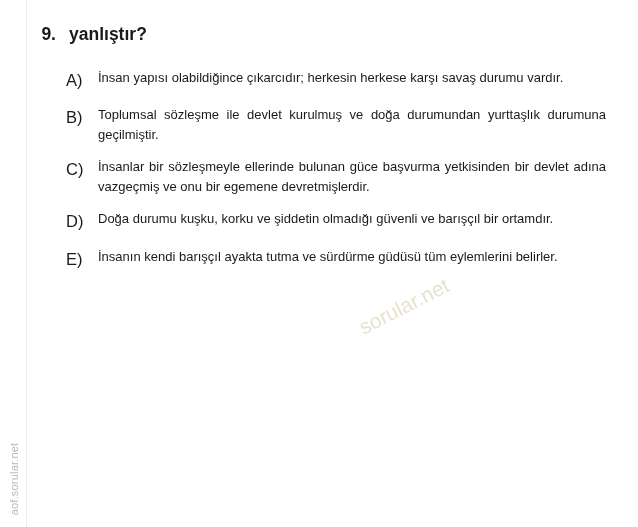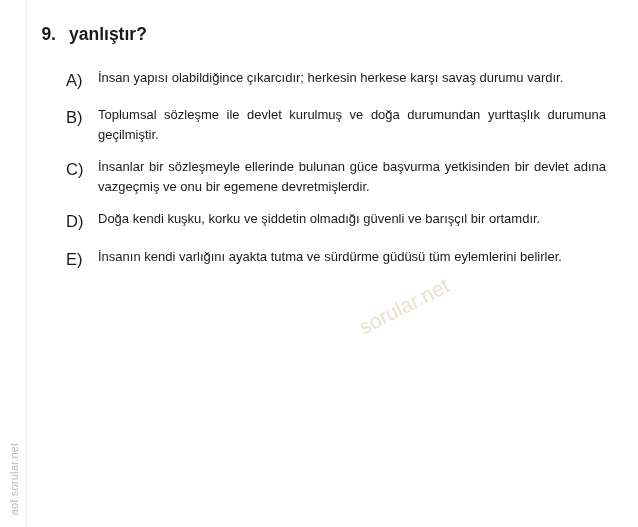--- a/index.html
+++ b/index.html
@@ -156,22 +156,22 @@
       <div class="opt-text">Toplumsal sözleşme ile devlet kurulmuş ve doğa durumundan yurttaşlık durumuna geçilmiştir.</div>
     </div>
 
     <div class="option">
       <div class="opt-letter">C)</div>
       <div class="opt-text">İnsanlar bir sözleşmeyle ellerinde bulunan güce başvurma yetkisinden bir devlet adına vazgeçmiş ve onu bir egemene devretmişlerdir.</div>
     </div>
 
     <div class="option">
       <div class="opt-letter">D)</div>
-      <div class="opt-text">Doğa kendi kuşku, korku ve şiddetin olmadığı güvenli ve barışçıl bir ortamdır.</div>
+      <div class="opt-text">Doğa durumu kuşku, korku ve şiddetin olmadığı güvenli ve barışçıl bir ortamdır.</div>
     </div>
 
     <div class="option">
       <div class="opt-letter">E)</div>
-      <div class="opt-text">İnsanın kendi varlığını ayakta tutma ve sürdürme güdüsü tüm eylemlerini belirler.</div>
+      <div class="opt-text">İnsanın kendi barışçıl ayakta tutma ve sürdürme güdüsü tüm eylemlerini belirler.</div>
     </div>
 
   </div>
 </div>
 
 </body></html>

